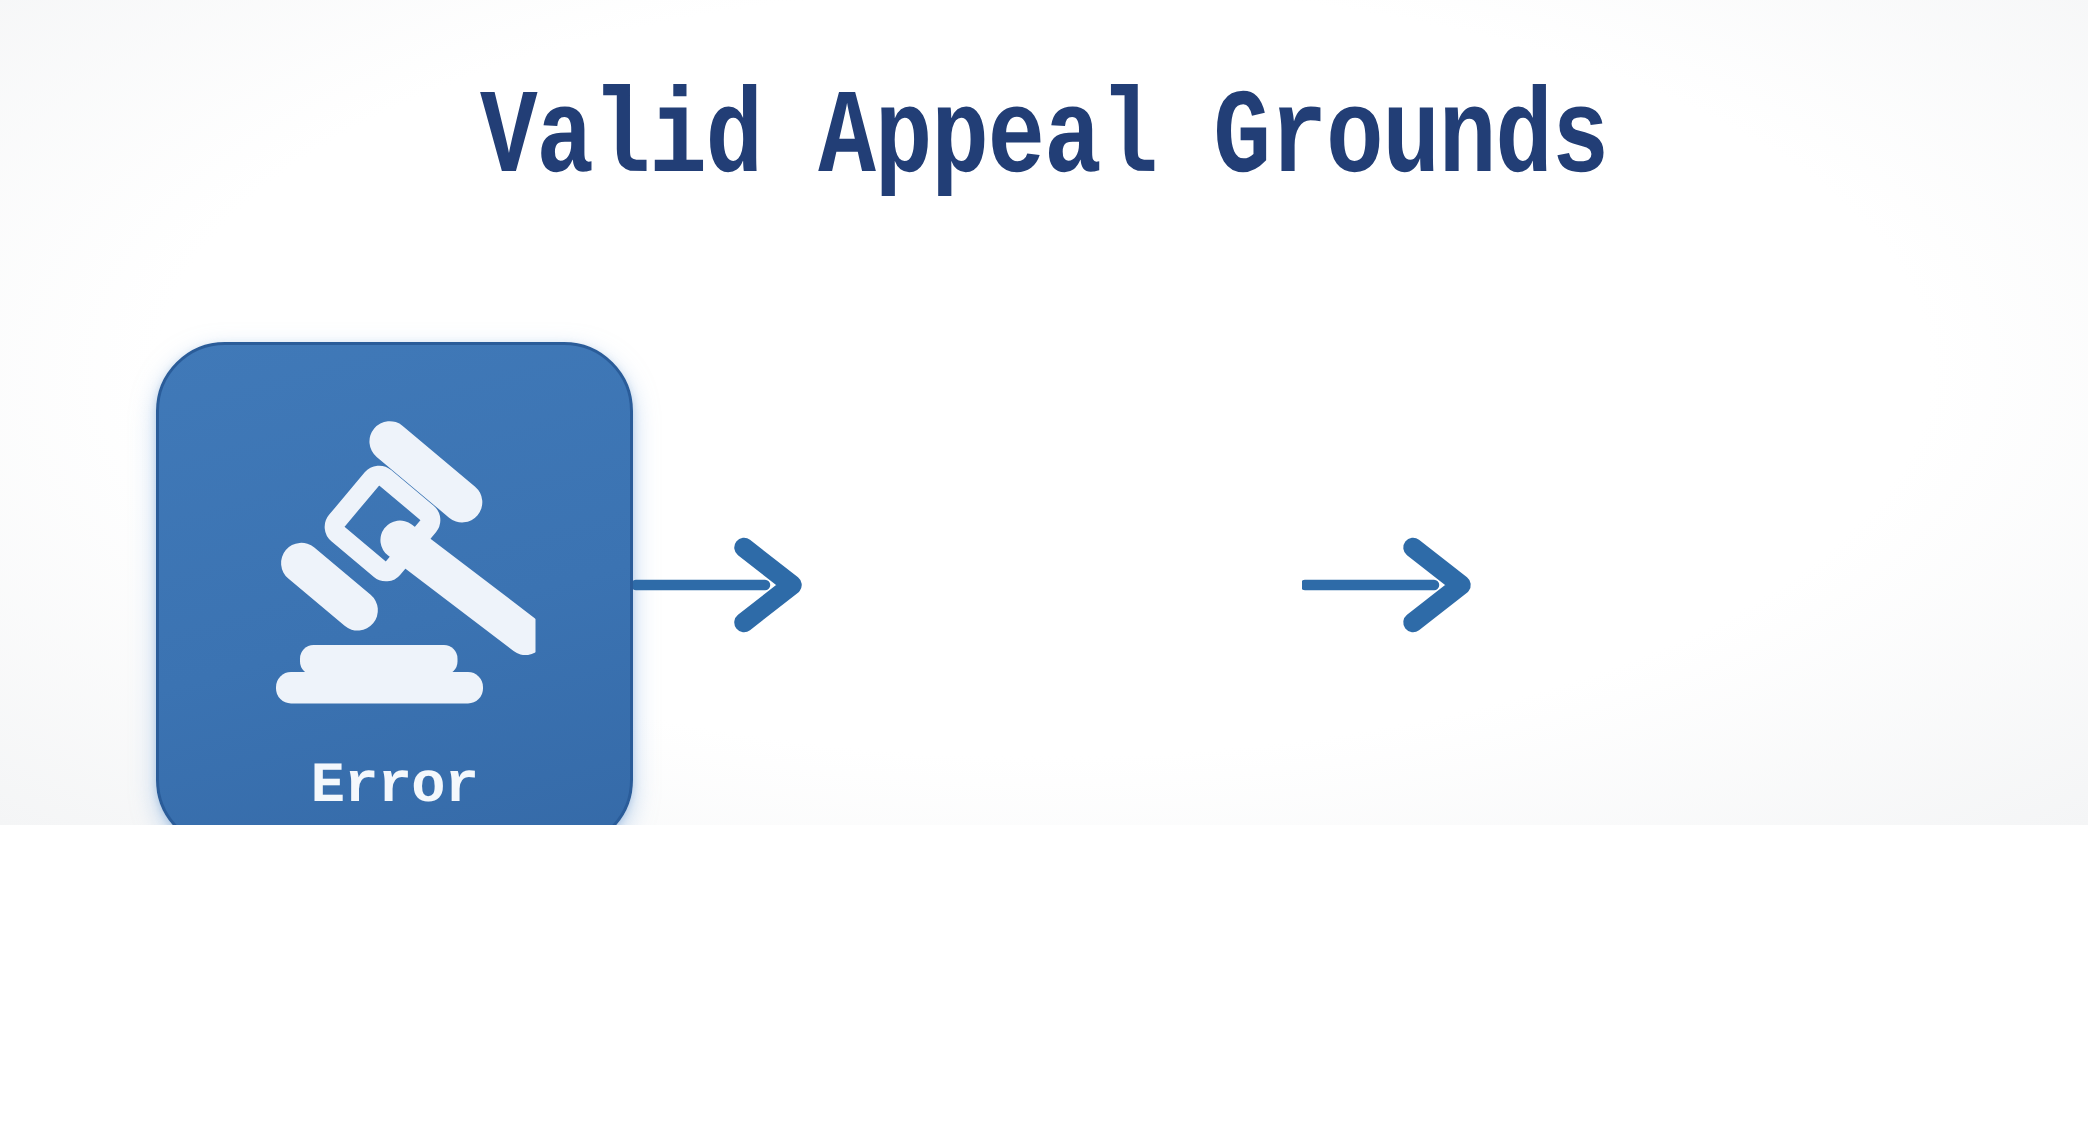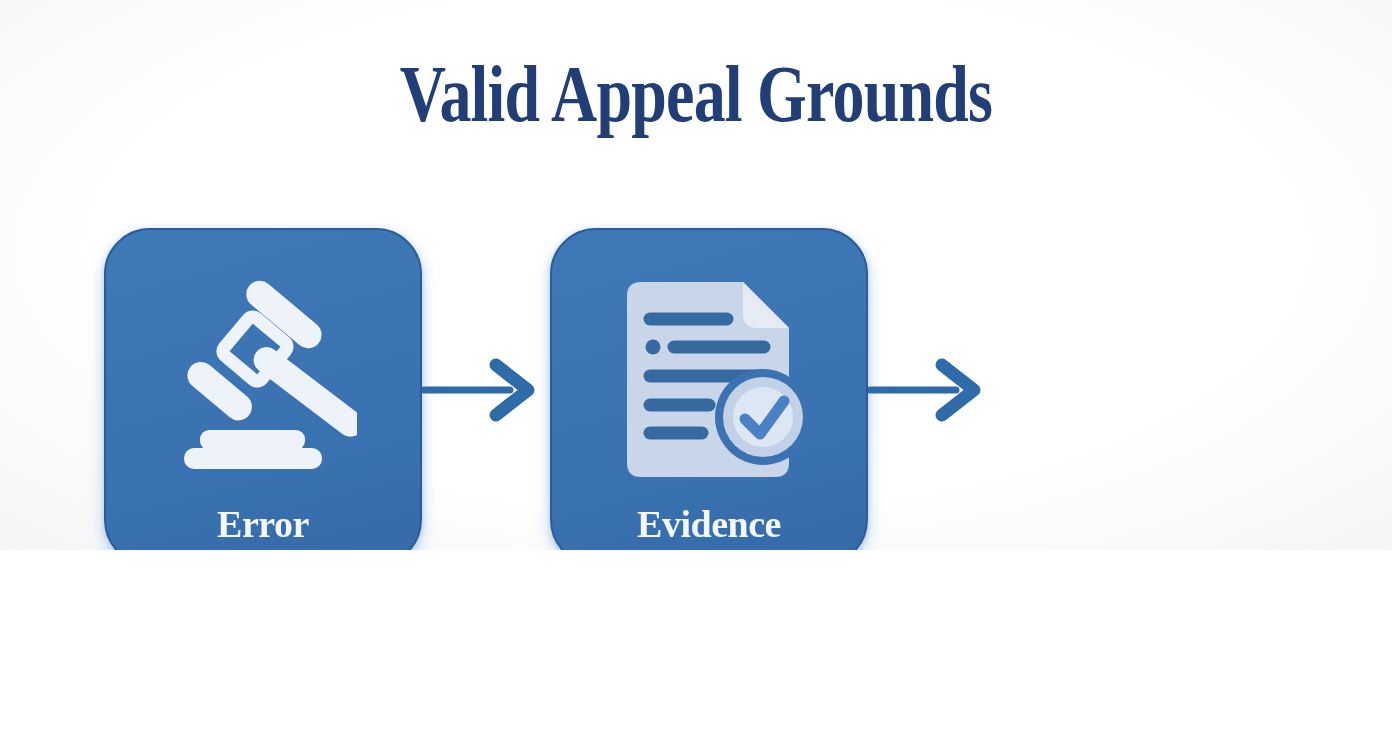--- a/index.html
+++ b/index.html
@@ -1,20 +1,20 @@
 <!DOCTYPE html>
 <html style="--background: #f4f5f6; --card-blue: #3b73b2; --card-border: #2a5c99; --title-navy: #223e76; --label-white: #f4f8fc; --arrow-blue: #2e6ba8; --icon-white: #eef3fa; --paper-light-blue: #c9d5e9; --paper-fold-light: #e6ecf6; --doc-line-blue: #35699f; --check-blue: #4a80c4; --inner-disc: #dde6f3; --paper-white: #f8fafd; --badge-blue: #3e7cc1;"><head>
 <meta charset="utf-8">
 <style>
   html,body { margin:0; padding:0; background:#ffffff; }
   .canvas {
     position:relative;
     width:1392px; height:550px;
     overflow:hidden;
-    font-family:Liberation Serif, serif;
+    font-family:Liberation Mono, monospace;
     background: radial-gradient(ellipse at 50% 45%, #ffffff 60%, var(--background, #f4f5f6) 100%);
   }
   .title {
     position:absolute; top:54px; left:0; right:0;
     text-align:center;
     font-size:80px; font-weight:bold; line-height:1;
     letter-spacing:-1px;
     color: var(--title-navy, #223e76);
     transform: scaleX(0.8);
   }
@@ -88,37 +88,20 @@
       <rect class="gavel-part" x="27" y="176" width="138" height="21" rx="10"></rect>
     </svg>
     <div class="card-label">Error</div>
   </div>
 
   <svg class="arrow-svg arrow-1" width="130" height="80" viewBox="0 0 130 80" aria-hidden="true">
     <line class="arrow-line" x1="2" y1="40" x2="88" y2="40"></line>
     <polyline class="arrow-head" points="74,15 106,40 74,65"></polyline>
   </svg>
 
-  <div class="card card-evidence">
-    <svg class="icon-svg doc2-svg" width="210" height="210" viewBox="0 0 210 210" aria-hidden="true">
-      <path class="paper2" d="M29,5 H131 L177,51 V186 Q177,200 163,200 H29 Q15,200 15,186 V19 Q15,5 29,5 Z"></path>
-      <path class="fold2" d="M131,5 L177,51 H145 Q131,51 131,37 Z"></path>
-      <line class="docline" x1="38" y1="42" x2="115" y2="42"></line>
-      <circle class="docdot" cx="41" cy="70" r="7.5"></circle>
-      <line class="docline" x1="62" y1="70" x2="152" y2="70"></line>
-      <line class="docline" x1="38" y1="99" x2="150" y2="99"></line>
-      <line class="docline" x1="38" y1="128" x2="97" y2="128"></line>
-      <line class="docline" x1="38" y1="156" x2="90" y2="156"></line>
-      <circle class="gap-circle" cx="151" cy="140" r="48"></circle>
-      <circle class="ring-circle" cx="151" cy="140" r="40"></circle>
-      <circle class="inner-disc" cx="151" cy="140" r="30"></circle>
-      <polyline class="check-blue" points="133,142 148,157 172,124"></polyline>
-    </svg>
-    <div class="card-label">Evidence</div>
-  </div>
 
   <svg class="arrow-svg arrow-2" width="130" height="80" viewBox="0 0 130 80" aria-hidden="true">
     <line class="arrow-line" x1="2" y1="40" x2="88" y2="40"></line>
     <polyline class="arrow-head" points="74,15 106,40 74,65"></polyline>
   </svg>
 
 
 </div>
 
 </body></html>

